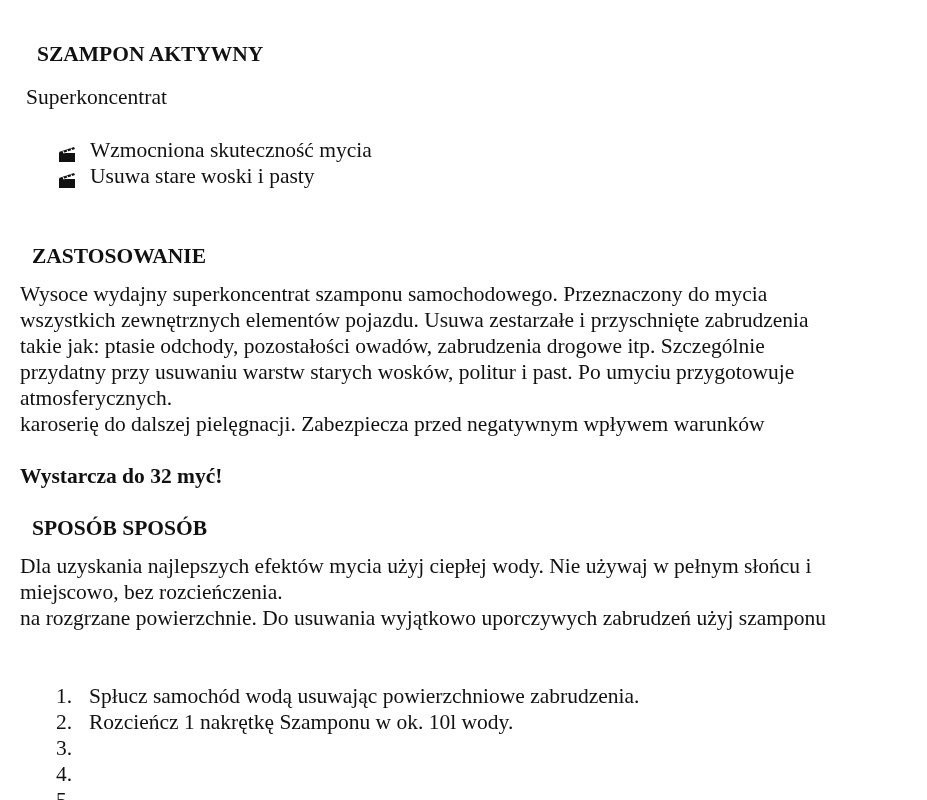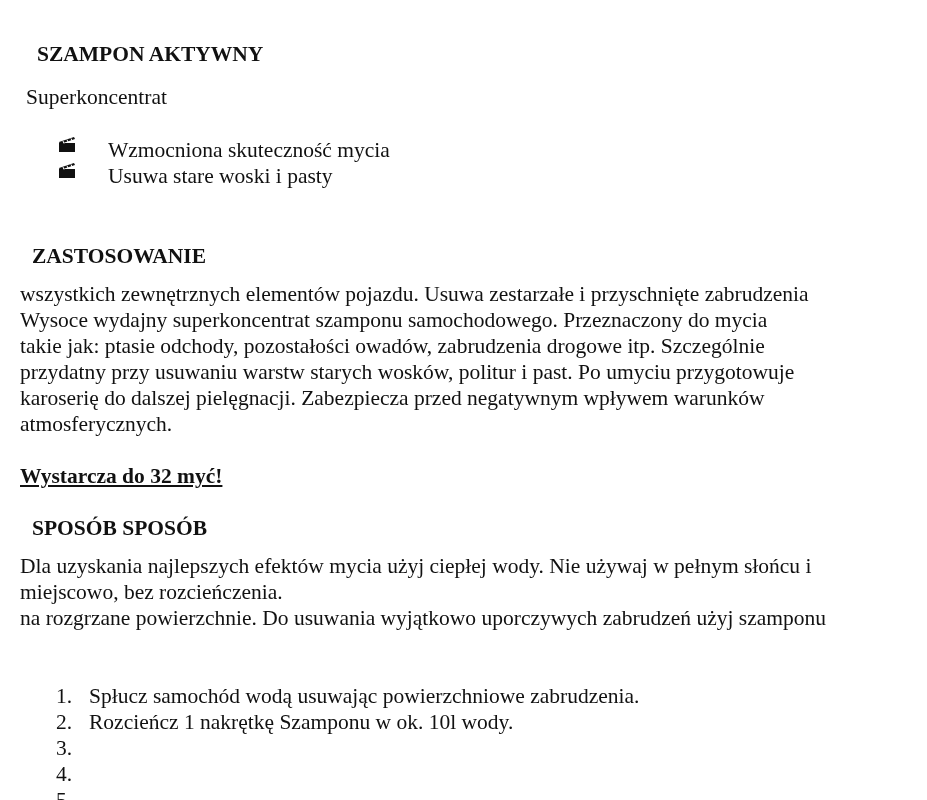--- a/index.html
+++ b/index.html
@@ -30,23 +30,22 @@
     .subtitle {
       margin: 6px;
     }
     .features {
       list-style: none;
       margin: 27px 0 0 0;
       padding: 0 0 0 38px;
     }
     .features li {
       display: flex;
-      align-items: flex-start;
+      align-items: flex-end;
       height: 26px;
-      gap: 18px;
     }
     .clap {
       display: inline-block;
       width: 18px;
       height: 16px;
       margin-right: 14px;
       position: relative;
       top: -1px;
     }
     .clap svg { display: block; }
@@ -54,21 +53,20 @@
       font-weight: bold;
       margin: 12px;
     }
     .para {
       margin: 0;
     }
     .sec-zast { margin-top: 54px; }
     .promo {
       font-weight: bold;
       margin: 26px 0 0 0;
-      text-decoration: underline;
     }
     .sec-sposob { margin-top: 26px; }
     .steps {
       list-style: none;
       margin: 52px 0 0 0;
       padding: 0 0 0 36px;
     }
     .steps li {
       display: flex;
       height: 26px;
@@ -108,26 +106,26 @@
           <line x1="9" y1="3.7" x2="10" y2="6.2" stroke="#fff" stroke-width="1"></line>
           <line x1="13" y1="2.4" x2="14" y2="4.9" stroke="#fff" stroke-width="1"></line>
         </svg>
       </span>
       <span>Usuwa stare woski i pasty</span>
     </li>
   </ul>
 
   <div class="sec-zast">
     <p class="section-heading">ZASTOSOWANIE</p>
+    <p class="para">Wysoce wydajny superkoncentrat szamponu samochodowego. Przeznaczony do mycia</p>
     <p class="para">wszystkich zewnętrznych elementów pojazdu. Usuwa zestarzałe i przyschnięte zabrudzenia</p>
-    <p class="para">Wysoce wydajny superkoncentrat szamponu samochodowego. Przeznaczony do mycia</p>
     <p class="para">takie jak: ptasie odchody, pozostałości owadów, zabrudzenia drogowe itp. Szczególnie</p>
     <p class="para">przydatny przy usuwaniu warstw starych wosków, politur i past. Po umyciu przygotowuje</p>
+    <p class="para">atmosferycznych.</p>
     <p class="para">karoserię do dalszej pielęgnacji. Zabezpiecza przed negatywnym wpływem warunków</p>
-    <p class="para">atmosferycznych.</p>
   </div>
 
   <p class="promo">Wystarcza do 32 myć!</p>
 
   <div class="sec-sposob">
     <p class="section-heading">SPOSÓB SPOSÓB</p>
     <p class="para">Dla uzyskania najlepszych efektów mycia użyj ciepłej wody. Nie używaj w pełnym słońcu i</p>
     <p class="para">miejscowo, bez rozcieńczenia.</p>
     <p class="para">na rozgrzane powierzchnie. Do usuwania wyjątkowo uporczywych zabrudzeń użyj szamponu</p>
   </div>

